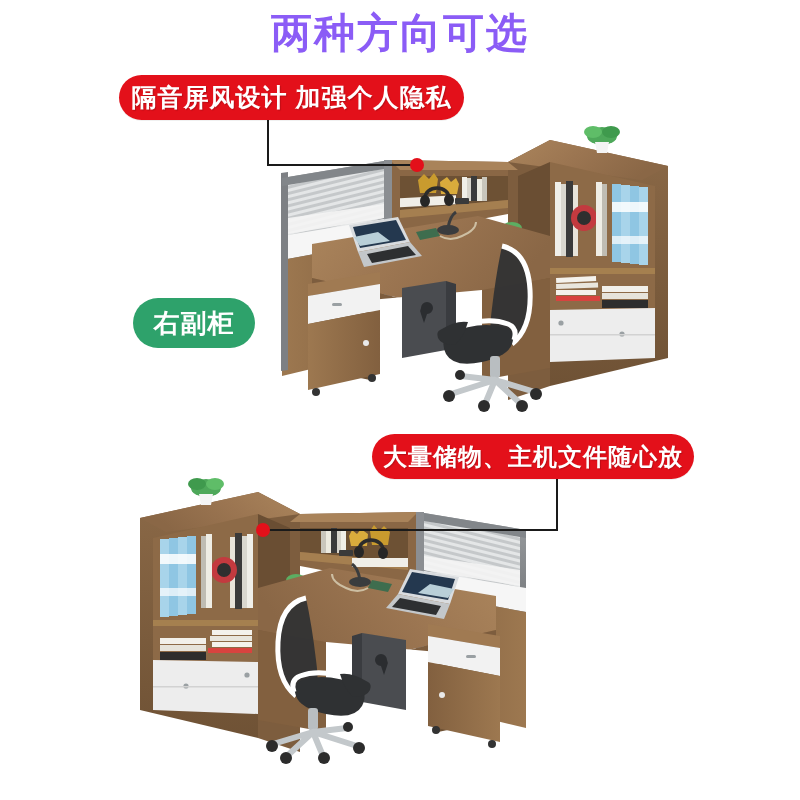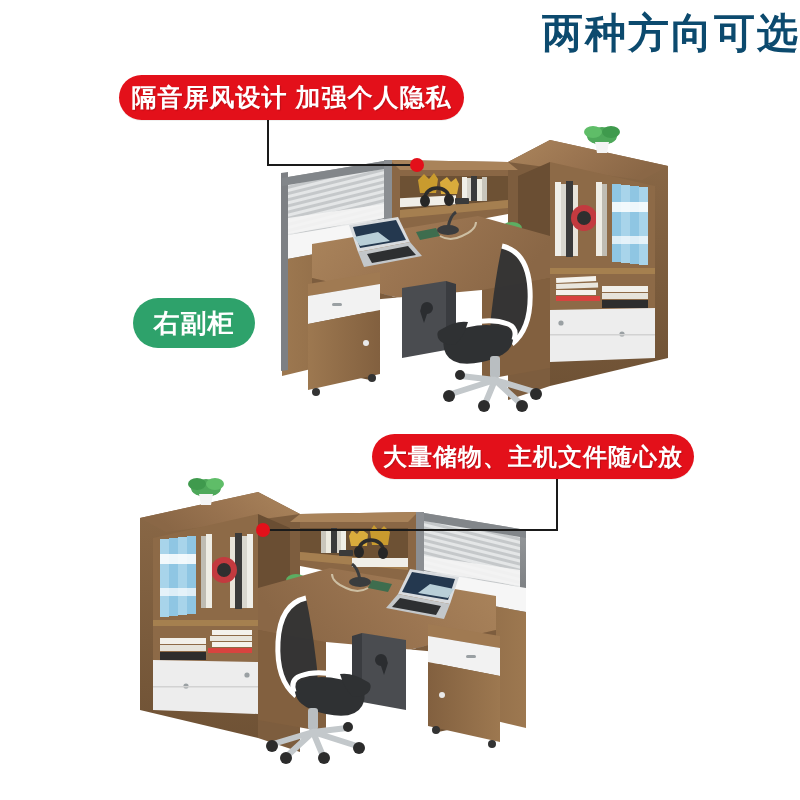--- a/index.html
+++ b/index.html
@@ -6,22 +6,22 @@
   html,body{margin:0;padding:0;}
   body{
     width:800px;height:800px;overflow:hidden;background:#ffffff;
     font-family:"Liberation Sans","DejaVu Sans",sans-serif;
     position:relative;
   }
   .page{position:relative;width:800px;height:800px;}
 
   
   .page-title{
-    position:absolute;left:0;top:8px;width:800px;text-align:right;
-    font-size:41px;line-height:50px;font-weight:bold;color:#0c4a6e;
+    position:absolute;left:0;top:8px;width:800px;text-align:center;
+    font-size:41px;line-height:50px;font-weight:bold;color:#8b5cf6;
     letter-spacing:2px;
   }
 
   
   .pill{
     position:absolute;display:flex;align-items:center;justify-content:center;
     border-radius:999px;color:#ffffff;white-space:nowrap;
     font-weight:bold;letter-spacing:1px;
   }
   .pill-red{background:#e3101a;box-shadow:0 1px 0 rgba(0,0,0,.06);}

